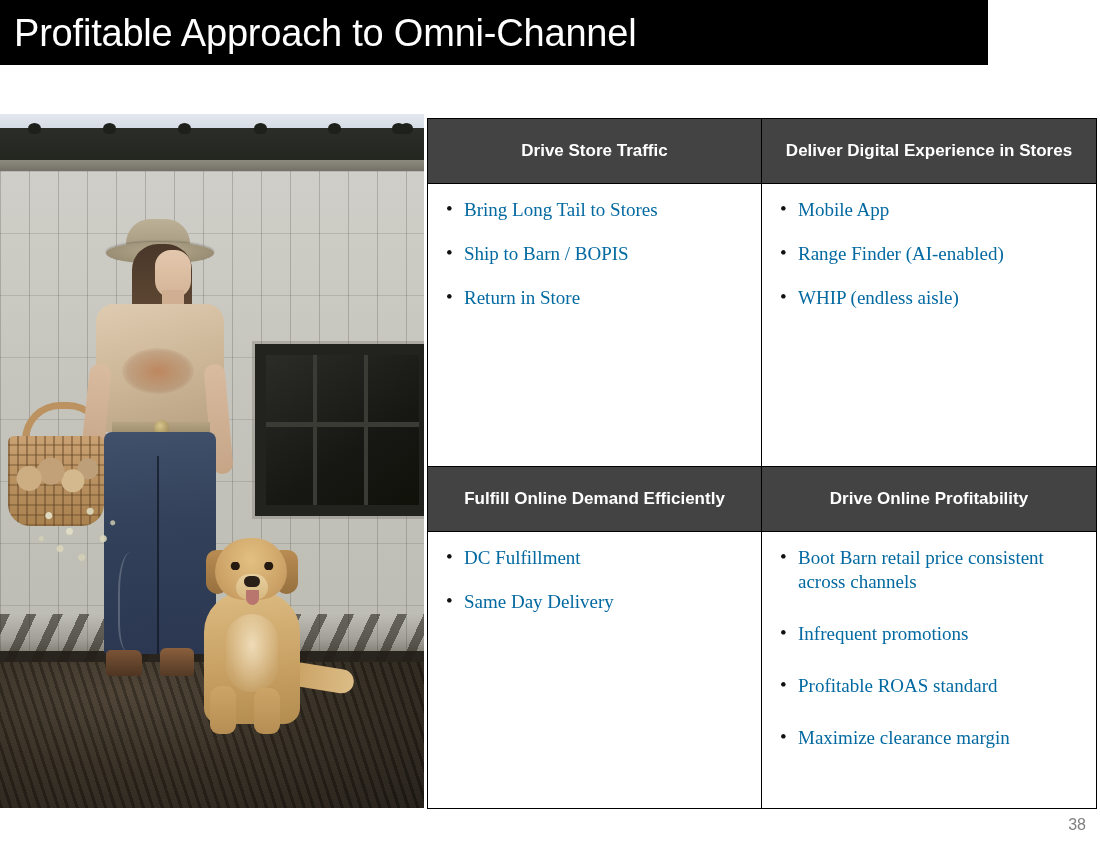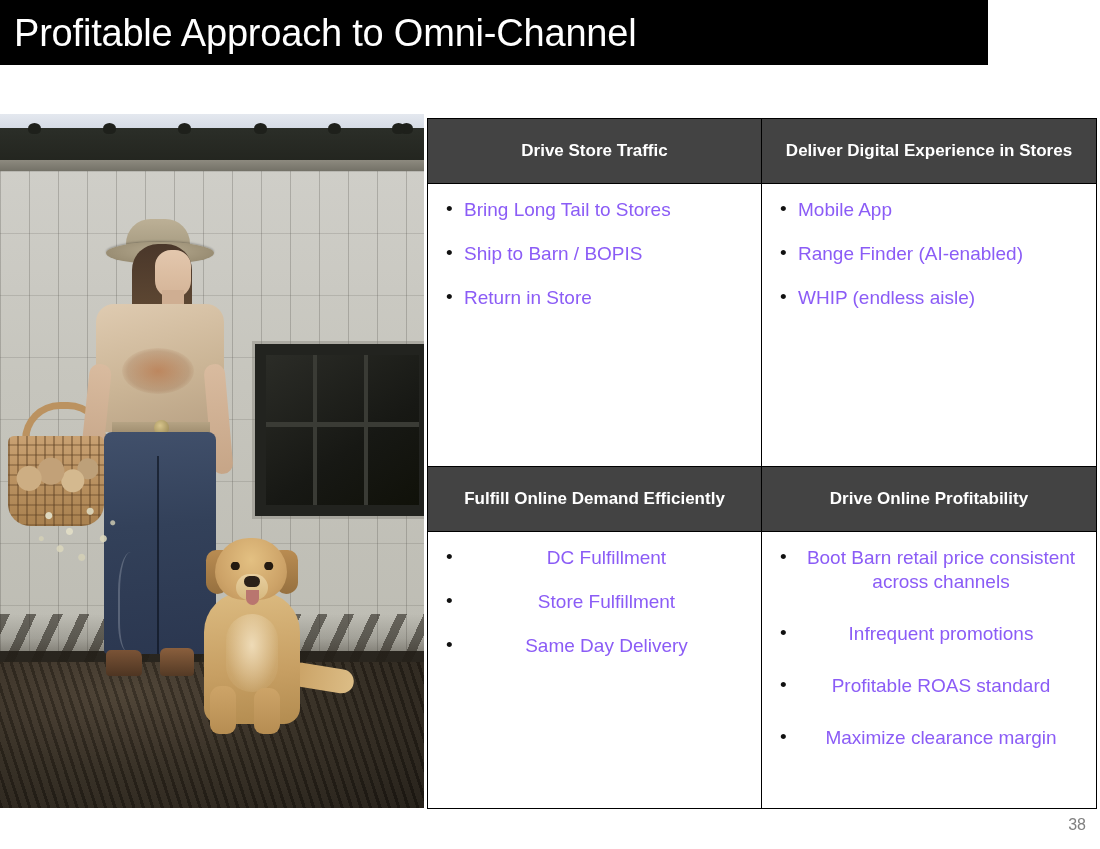--- a/index.html
+++ b/index.html
@@ -321,34 +321,35 @@
     color: #ffffff;
     font-size: 17px;
     font-weight: bold;
     text-align: center;
     line-height: 1.22;
   }
   .cell.body {
     border-bottom: 1px solid #000000;
     padding: 14px 12px 10px 14px;
   }
-  .cell.row4 { border-bottom: none; text-align: center; }
+  .cell.row4 { border-bottom: none; }
 
   ul.bullets {
     list-style: none;
     margin: 0;
     padding: 0;
   }
   ul.bullets li {
     position: relative;
     padding-left: 22px;
     margin-bottom: 20px;
     font-size: 19px;
-    color: #8b5cf6;
+    color: #0369a1;
     line-height: 1.26;
+    font-family: Liberation Serif, serif;
   }
   ul.bullets li::before {
     content: "\2022";
     position: absolute;
     left: 4px;
     top: -1px;
     font-size: 19px;
     color: #111111;
   }
   ul.bullets.roomy li { margin-bottom: 28px; }
@@ -437,21 +438,20 @@
   <div class="cell hdr col-left">
     <div class="hdr-text">Fulfill Online Demand Efficiently</div>
   </div>
   <div class="cell hdr">
     <div class="hdr-text">Drive Online Profitability</div>
   </div>
 
   <div class="cell body row4 col-left">
     <ul class="bullets">
       <li>DC Fulfillment</li>
-      <li>Store Fulfillment</li>
       <li>Same Day Delivery</li>
     </ul>
   </div>
   <div class="cell body row4">
     <ul class="bullets roomy">
       <li>Boot Barn retail price consistent across channels</li>
       <li>Infrequent promotions</li>
       <li>Profitable ROAS standard</li>
       <li>Maximize clearance margin</li>
     </ul>

